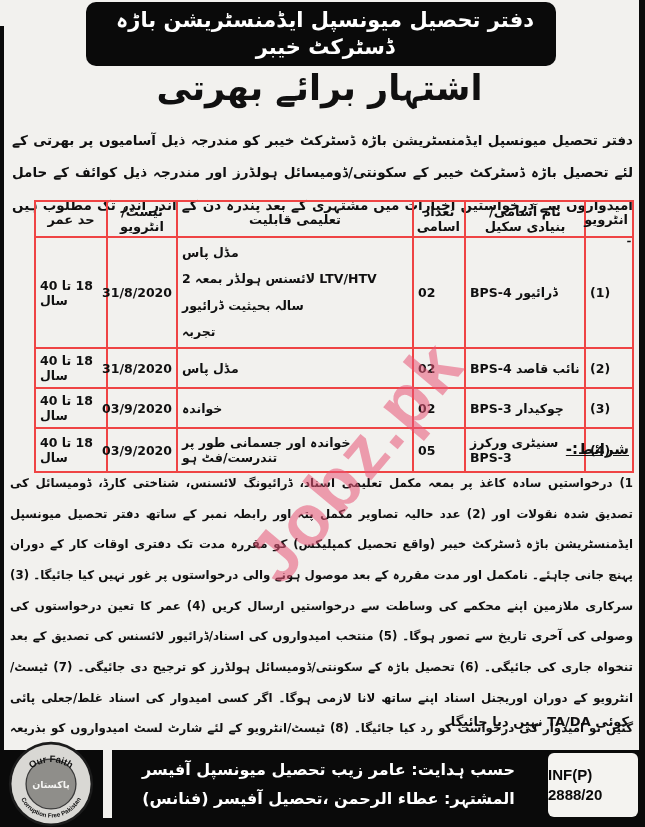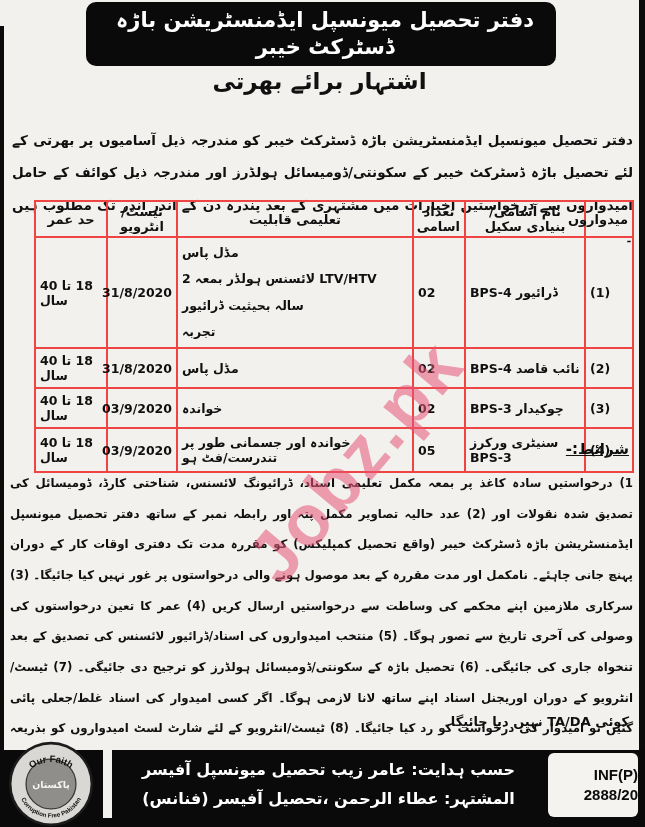--- a/index.html
+++ b/index.html
@@ -18,21 +18,21 @@
     position:absolute;top:2px;left:86px;width:462px;height:64px;
     background:#0a0a0a;border-radius:10px;
     display:flex;align-items:center;justify-content:center;padding-left:8px;
   }
   .banner-text{
     color:#fff;font-size:21px;font-weight:bold;direction:rtl;text-align:center;
     line-height:1.3;padding:0 10px;
   }
   .page-title{
     position:absolute;top:68px;left:0;right:6px;text-align:center;
-    font-size:23px;font-weight:900;direction:rtl;letter-spacing:1px;
+    font-size:35px;font-weight:900;direction:rtl;letter-spacing:1px;
   }
   .intro{
     position:absolute;top:124px;left:12px;right:12px;
     direction:rtl;text-align:justify;font-size:13.5px;font-weight:700;
     line-height:2.4;
   }
   
   table.jobs{
     position:absolute;top:200px;left:34px;width:598px;
     border-collapse:collapse;direction:rtl;table-layout:fixed;
@@ -67,21 +67,21 @@
   .footer-gap{position:absolute;left:103px;top:0;width:9px;height:68px;background:#f2f1ee;}
   .sign-box{
     position:absolute;left:116px;right:104px;top:2px;height:66px;
     display:flex;flex-direction:column;align-items:center;justify-content:center;
     direction:rtl;
   }
   .sign-line{color:#ffffff;font-size:16px;font-weight:800;line-height:1.8;white-space:nowrap;}
   .inf-box{
     position:absolute;right:7px;top:3px;width:90px;height:64px;
     background:#f4f3f0;border-radius:6px;
-    display:flex;flex-direction:column;align-items:flex-end;justify-content:center;
+    display:flex;flex-direction:column;align-items:flex-start;justify-content:center;
   }
   .inf-line{font-family:"Liberation Sans",sans-serif;font-size:15px;font-weight:800;color:#0a0a0a;line-height:1.35;}
   .logo-wrap{position:absolute;left:8px;top:-9px;width:86px;height:86px;}
   
   .watermark{
     position:absolute;top:420px;left:130px;width:450px;
     transform:rotate(-50deg);transform-origin:center;
     font-size:72px;font-weight:800;letter-spacing:3px;
     color:rgba(232,84,118,0.55);text-align:center;
     pointer-events:none;z-index:5;font-family:"Liberation Sans",sans-serif;
@@ -107,21 +107,21 @@
     <colgroup>
       <col style="width:48px">
         <col style="width:120px">
         <col style="width:52px">
       <col style="width:236px">
         <col style="width:70px">
         <col style="width:72px">
     </colgroup>
     <thead>
       <tr>
-        <th>میدواروں</th>
+        <th>انٹرویو</th>
         <th>نام آسامی/بنیادی سکیل</th>
         <th>تعداد اسامی</th>
         <th>تعلیمی قابلیت</th>
         <th>ٹیسٹ/انٹرویو</th>
         <th>حد عمر</th>
       </tr>
     </thead>
     <tbody>
       <tr class="r1">
         <td>(1)</td>

